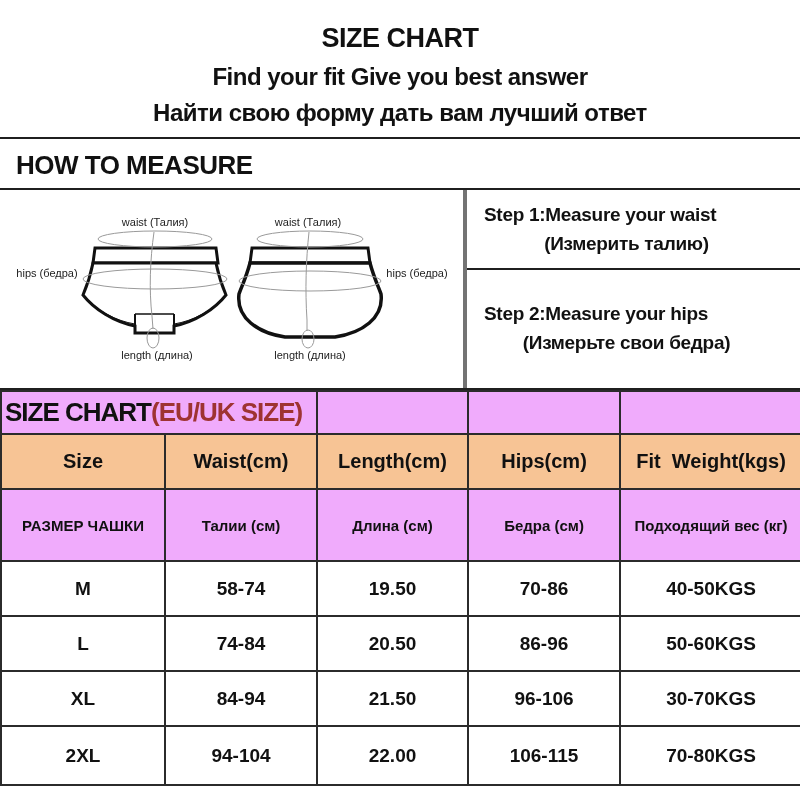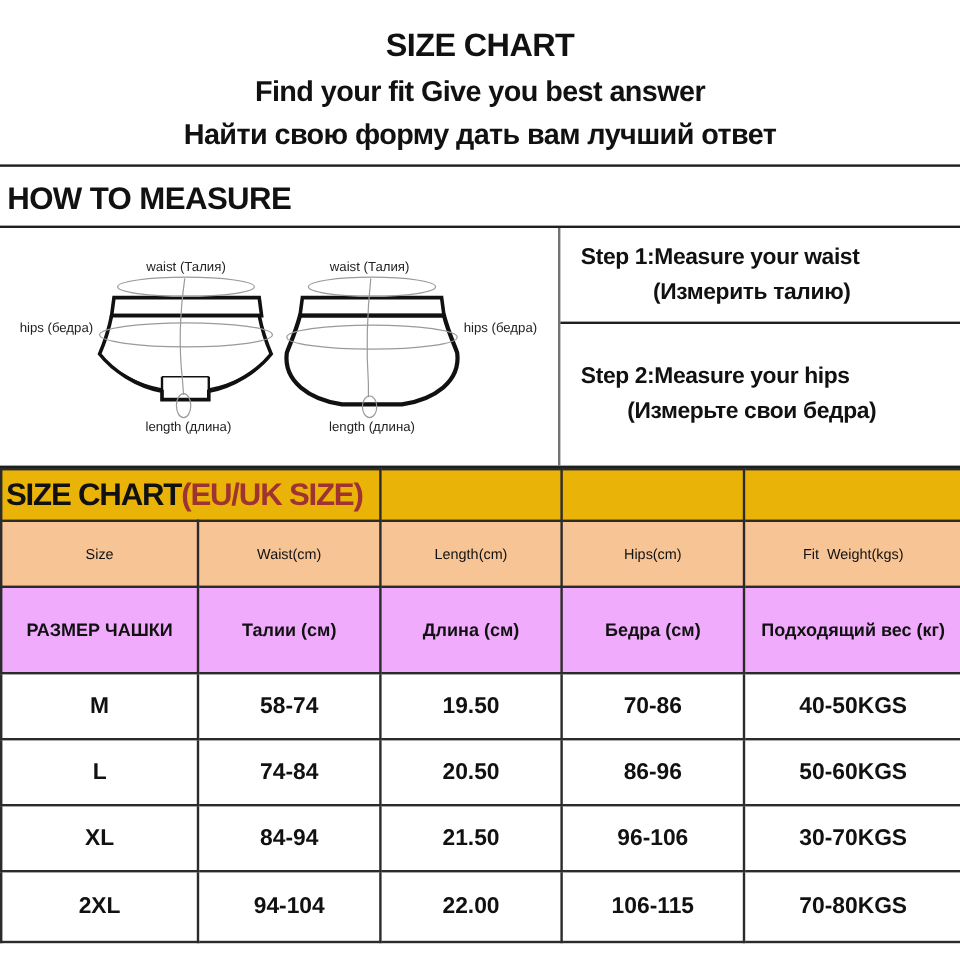--- a/index.html
+++ b/index.html
@@ -13,44 +13,44 @@
   
   .titles { box-sizing:border-box; height:139px; padding-top:25px;
             text-align:center; border-bottom:2px solid #1f1f1f; }
   .t1 { font-size:27px; font-weight:bold; letter-spacing:-0.5px; line-height:1; margin-bottom:13px; }
   .t2 { font-size:24px; font-weight:bold; letter-spacing:-0.5px; line-height:1; margin-bottom:12px; }
   .t3 { font-size:24px; font-weight:bold; letter-spacing:-0.5px; line-height:1; }
 
   
   .howto { box-sizing:border-box; height:51px; border-bottom:2px solid #1f1f1f;
            font-size:26px; font-weight:bold; letter-spacing:-0.5px;
-           padding:11px 0 0 6px; }
+           padding:11px 0 0 16px; }
 
   
   .measure { box-sizing:border-box; height:200px; display:flex;
              border-bottom:2px solid #1f1f1f; }
-  .diagram { box-sizing:border-box; width:467px; border-right:2px solid #737373; }
+  .diagram { box-sizing:border-box; width:467px; border-right:4px solid #737373; }
   .steps   { flex:1; display:flex; flex-direction:column; }
   .step    { box-sizing:border-box; font-weight:bold; font-size:19px; letter-spacing:-0.3px; }
   .step-1  { height:80px; border-bottom:2px solid #1f1f1f; padding-top:15px; }
   .step-2  { flex:1; padding-top:34px; }
   .step .l1 { text-align:left; padding-left:17px; line-height:1.0; }
   .step .l2 { text-align:center; padding-right:14px; margin-top:10px; line-height:1.0; }
 
   
   table.size { border-collapse:collapse; width:800px; table-layout:fixed;
                border-left:2px solid #2b2b2b; }
   table.size td { border:2px solid #2b2b2b; border-right:2px solid #2b2b2b;
                   text-align:center; vertical-align:middle; padding:0; }
   table.size td:last-child { border-right:none; }
-  tr.t-heading td { background:#eab308; }
+  tr.t-heading td { background:#f0abfc; }
   .heading-cell { text-align:left !important; padding-left:3px !important;
                   font-size:26px; font-weight:bold; letter-spacing:-1px; white-space:nowrap; }
   .heading-red  { font-weight:bold; }
-  tr.t-head-en td { font-size:12px; font-weight:normal; white-space:pre; }
+  tr.t-head-en td { font-size:20px; font-weight:bold; white-space:pre; }
   tr.t-head-ru td { font-size:15px; font-weight:bold; white-space:pre; }
   tr.t-row td     { font-size:19px; font-weight:bold; background:#fff; }
 
   .svg-label { font-size:11px; fill:#222; font-family:"Liberation Sans", sans-serif; }
 </style>
 </head>
 <body>
 
 <div id="page">
 

